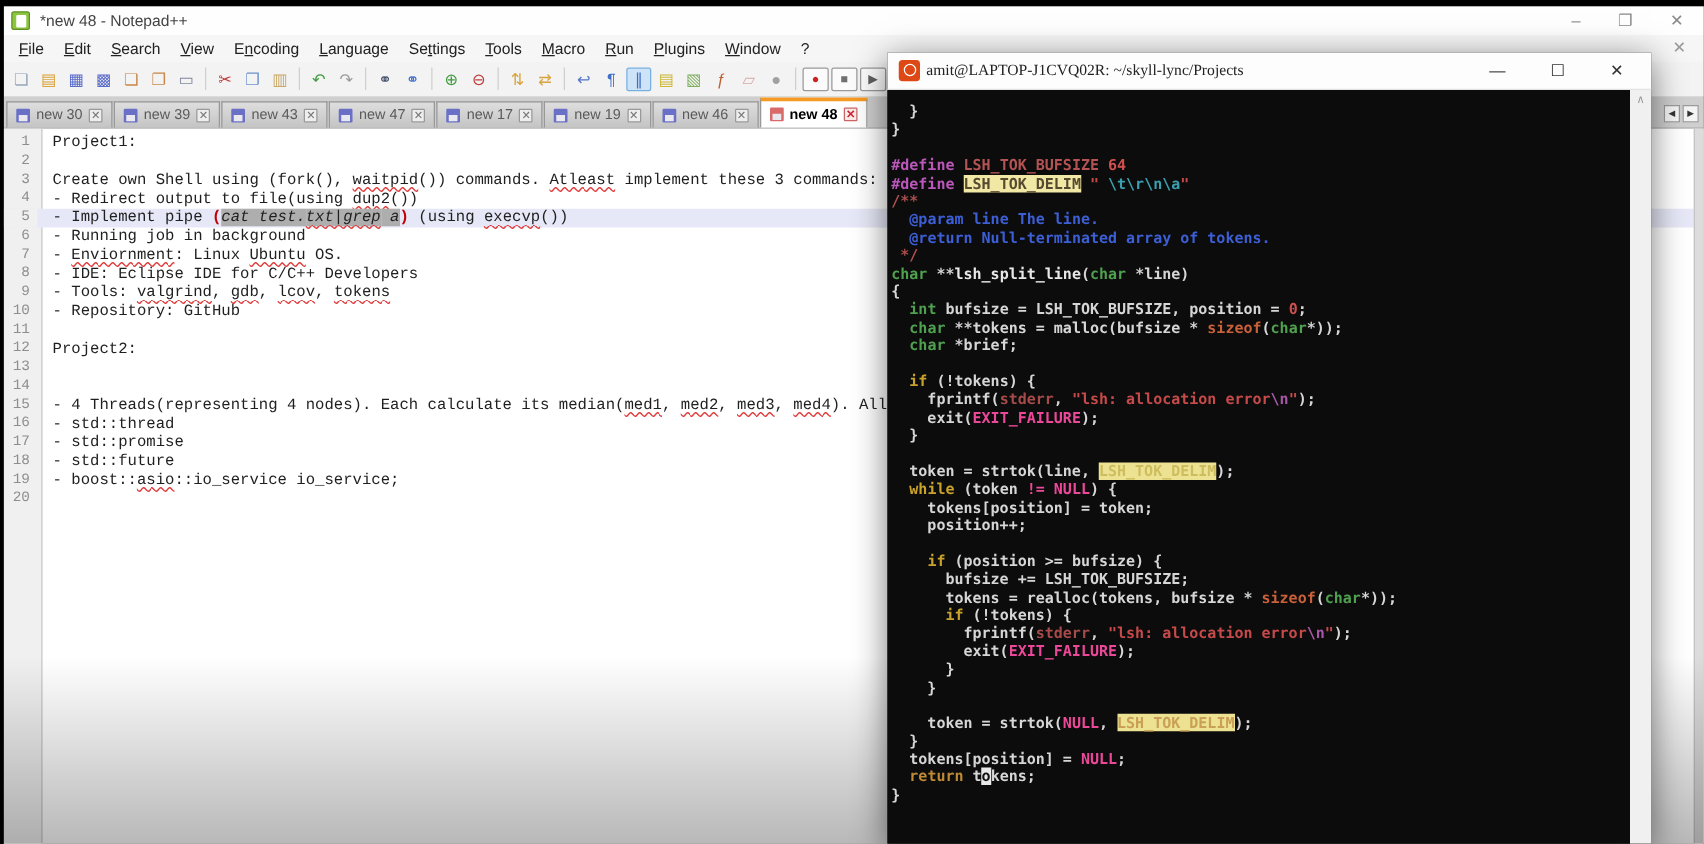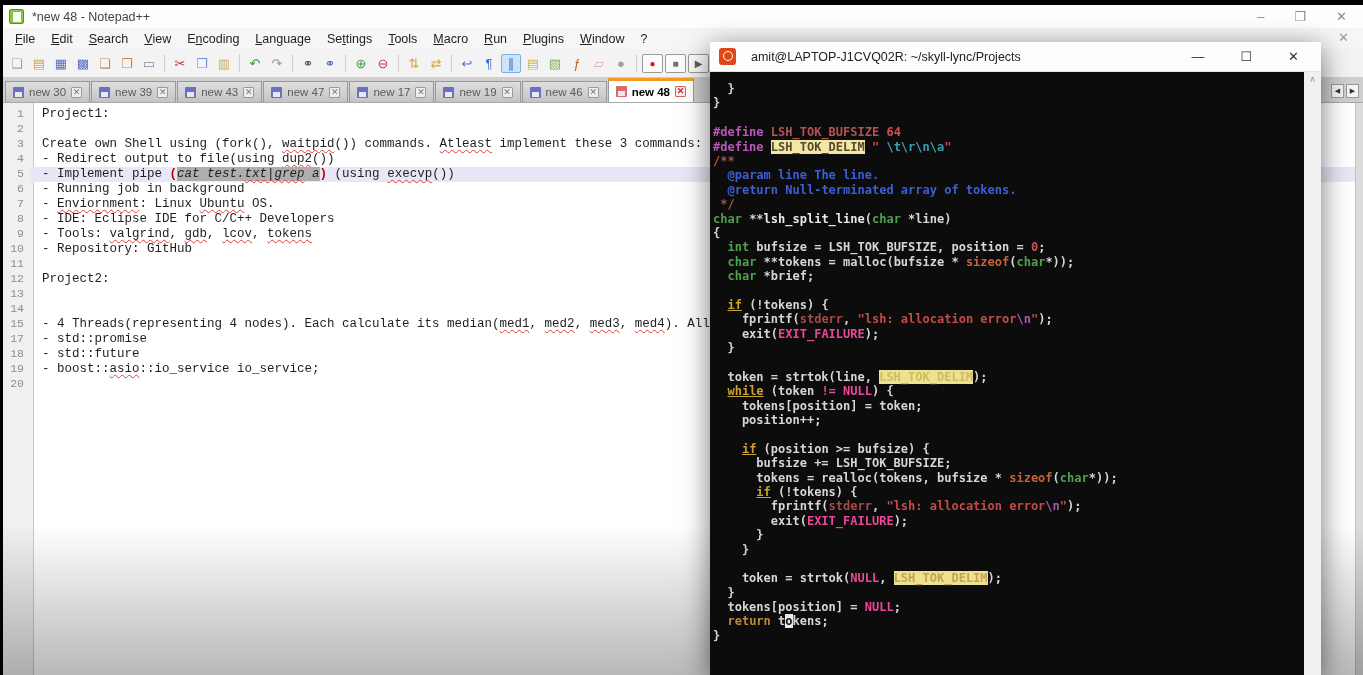--- a/index.html
+++ b/index.html
@@ -50,39 +50,39 @@
   .e-sel { background:#aeaeae;font-style:italic; }
   .e-sel.e-sq { background:#aeaeae; }
   .e-brace { color:#c40000; font-weight:bold; }
   .ed-vignette { position:absolute; left:0; right:0; bottom:0; height:150px; background:linear-gradient(rgba(0,0,0,0),rgba(0,0,0,0.28)); pointer-events:none; }
 
   
   .term-window { position:absolute; left:710px; top:42px; width:611px; height:633px; box-shadow:0 6px 26px rgba(0,0,0,0.55); background:#0c0c0c; }
   .term-titlebar { position:absolute; left:0; right:0; top:0; height:30px; background:#fdfdfd; border-bottom:1px solid #e2e2e2; display:flex; align-items:center; }
   .term-icon { width:17px; height:17px; margin-left:9px; background:#dd4814; border-radius:3px; position:relative; flex:none; }
   .term-icon::after { content:""; position:absolute; left:4px; top:3px; width:8px; height:8px; border:1.5px solid #fff; border-radius:50%; }
-  .term-title { margin-left:15px; font-size:12.5px; color:#222; }
+  .term-title { margin-left:5px; font-size:12.5px; color:#222;font-family:Liberation Serif, serif; }
   .term-winbtns { margin-left:auto; display:flex; gap:36px; margin-right:22px; color:#333; font-size:13px; }
   .term-body { position:absolute; left:0; right:17px; top:30px; bottom:0; background:#0c0c0c; padding:10px 0 0 3px; overflow:hidden; }
   .term-scroll { position:absolute; right:0; top:30px; bottom:0; width:17px; background:#f0f0f0; }
   .term-scroll-up { position:absolute; top:2px; left:0; right:0; text-align:center; color:#9a9a9a; font-size:9px; }
   .t-line { height:14.4px; white-space:pre; font:600 12px "DejaVu Sans Mono",monospace; color:#d6d6d6; }
   .t-p   { color:#d6d6d6; }
   .t-fn  { color:#e8e8e8; font-weight:700; }
   .t-def { color:#bb57bb; }
   .t-mac { color:#b35353; }
   .t-num { color:#d04f4f; }
   .t-str { color:#c64a4a; }
   .t-esc { color:#3a9fae; }
   .t-escm{ color:#a757a7; }
   .t-dox { color:#ad5050; }
   .t-com { color:#3d5fd6; }
   .t-comb{ color:#3d5fd6; font-weight:700; }
   .t-type{ color:#4fa04f; }
-  .t-kw  { color:#c9a22b;text-decoration:underline; }
+  .t-kw  { color:#c9a22b; }
   .t-kws { color:#c8603a; }
   .t-kwr { color:#bf8a35; }
   .t-cst { color:#ec4899; }
   .t-cst2{ color:#a64a4a; }
   .t-hld { background:#f1e8a6; color:#55492e; }
   .t-hl  { background:#ece291; color:#cdbd5e; }
   .t-hl2 { background:#ece291; color:#c9a055; }
   .t-cur { background:#e9e9e9; color:#111; }
 
   .top-strip { position:absolute; left:0; top:0; right:0; height:5px; background:#000; }
@@ -221,20 +221,21 @@
           <div class="ed-row"><span class="ed-num">6</span><span class="ed-text"><span>- Running job in background</span></span></div>
           <div class="ed-row"><span class="ed-num">7</span><span class="ed-text"><span>- </span><span class="e-sq">Enviornment</span><span>: Linux </span><span class="e-sq">Ubuntu</span><span> OS.</span></span></div>
           <div class="ed-row"><span class="ed-num">8</span><span class="ed-text"><span>- IDE: Eclipse IDE for C/C++ Developers</span></span></div>
           <div class="ed-row"><span class="ed-num">9</span><span class="ed-text"><span>- Tools: </span><span class="e-sq">valgrind</span><span>, </span><span class="e-sq">gdb</span><span>, </span><span class="e-sq">lcov</span><span>, </span><span class="e-sq">tokens</span></span></div>
           <div class="ed-row"><span class="ed-num">10</span><span class="ed-text"><span>- Repository: GitHub</span></span></div>
           <div class="ed-row"><span class="ed-num">11</span><span class="ed-text"></span></div>
           <div class="ed-row"><span class="ed-num">12</span><span class="ed-text"><span>Project2:</span></span></div>
           <div class="ed-row"><span class="ed-num">13</span><span class="ed-text"></span></div>
           <div class="ed-row"><span class="ed-num">14</span></div>
           <div class="ed-row"><span class="ed-num">15</span><span class="ed-text"><span>- 4 Threads(representing 4 nodes). Each calculate its median(</span><span class="e-sq">med1</span><span>, </span><span class="e-sq">med2</span><span>, </span><span class="e-sq">med3</span><span>, </span><span class="e-sq">med4</span><span>). All Node</span></span></div>
+          <div class="ed-row"><span class="ed-num">16</span><span class="ed-text"><span>- std::thread</span></span></div>
           <div class="ed-row"><span class="ed-num">17</span><span class="ed-text"><span>- std::promise</span></span></div>
           <div class="ed-row"><span class="ed-num">18</span><span class="ed-text"><span>- std::future</span></span></div>
           <div class="ed-row"><span class="ed-num">19</span><span class="ed-text"><span>- boost::</span><span class="e-sq">asio</span><span>::io_service io_service;</span></span></div>
           <div class="ed-row"><span class="ed-num">20</span><span class="ed-text"></span></div>
         </div>
       <div class="ed-scroll"></div>
       <div class="ed-vignette"></div>
     </div>
   </div>
 

